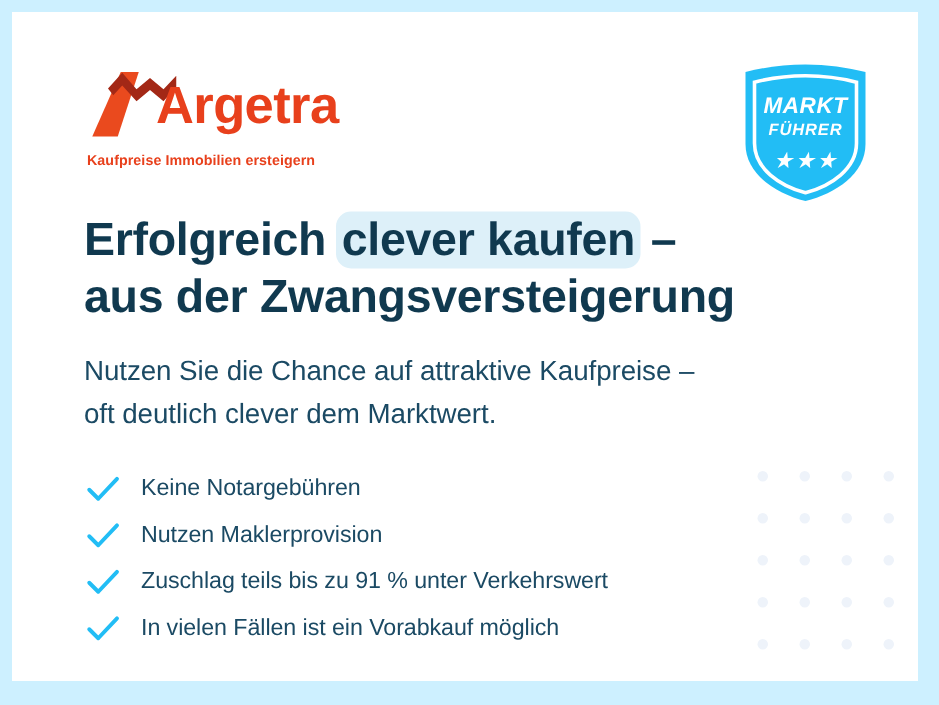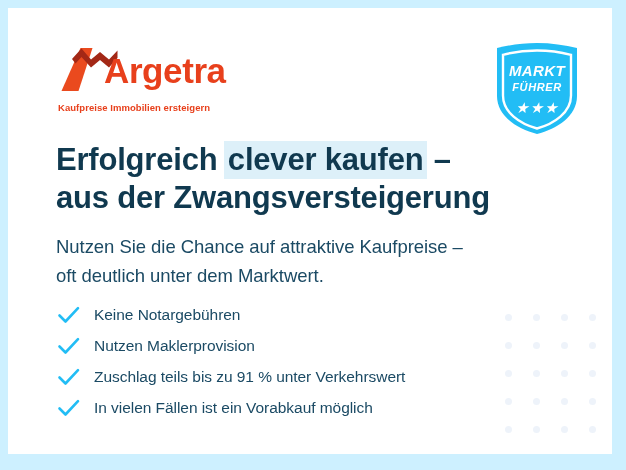--- a/index.html
+++ b/index.html
@@ -134,21 +134,21 @@
     font-size: 31px;
     font-weight: bold;
     color: #10394f;
     line-height: 38px;
     letter-spacing: -0.2px;
   }
   #headline .hl {
     background: #ddf0f9;
     padding: 1px 4px 2px 4px;
     margin: 0 -2px;
-    border-radius: 0;
+    border-radius: 10px;
     box-decoration-break: clone;
     -webkit-box-decoration-break: clone;
   }
 
   
   #subheadline {
     position: absolute;
     left: 48px;
     top: 224px;
     width: 500px;
@@ -160,21 +160,21 @@
 
   
   #bullets {
     position: absolute;
     left: 49px;
     top: 297px;
     width: 470px;
   }
   .bullet {
     display: flex;
-    align-items: flex-start;
+    align-items: flex-end;
     height: 31px;
   }
   .bullet .check {
     width: 24px;
     height: 20px;
     flex: 0 0 24px;
     margin-right: 13px;
     display: block;
   }
   .bullet .btext {
@@ -243,21 +243,21 @@
       <div id="badge-stars">★★★</div>
     </div>
 
     <div id="headline">
       <div><span>Erfolgreich </span><span class="hl">clever kaufen</span><span> –</span></div>
       <div>aus der Zwangsversteigerung</div>
     </div>
 
     <div id="subheadline">
       <div>Nutzen Sie die Chance auf attraktive Kaufpreise –</div>
-      <div>oft deutlich unter dem Marktwert.</div>
+      <div>oft deutlich clever dem Marktwert.</div>
     </div>
 
     <div id="bullets">
         <div class="bullet">
           <span>
             <svg class="check" viewBox="0 0 24 20" xmlns="http://www.w3.org/2000/svg">
               <path d="M2.5 10.5 L8.5 16.5 L21 3.2" fill="none" stroke="#22bdf5" stroke-width="2.6" stroke-linecap="round" stroke-linejoin="round"></path>
             </svg>
           </span>
           <span class="btext">Keine Notargebühren</span>

